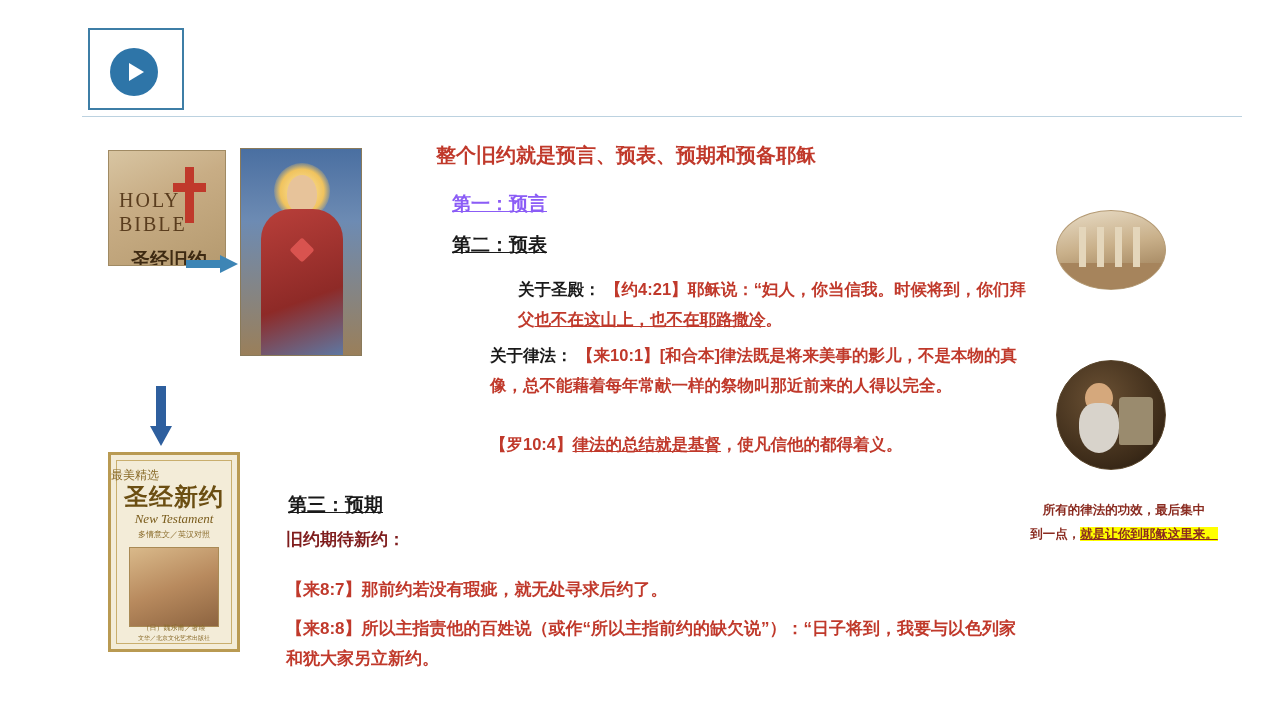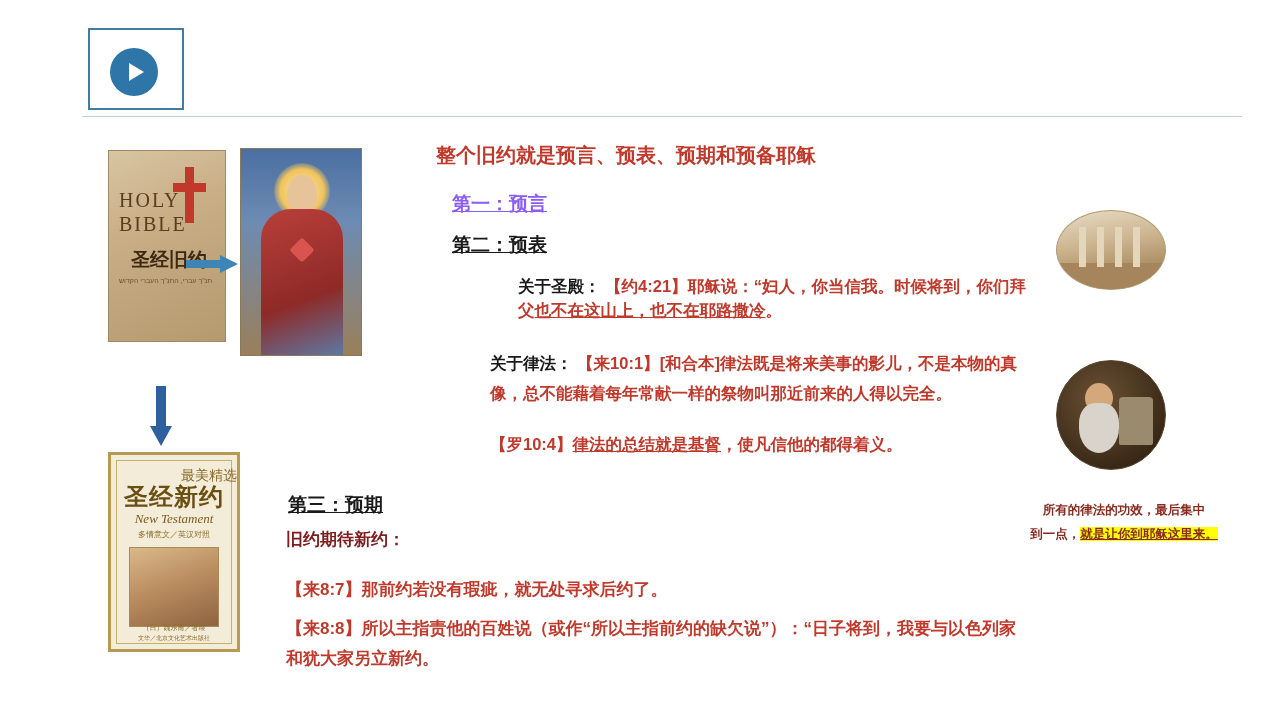--- a/index.html
+++ b/index.html
@@ -71,21 +71,21 @@
     letter-spacing: 0.5px;
     white-space: nowrap;
   }
 
   
   .bible-old {
     position: absolute;
     left: 108px;
     top: 150px;
     width: 118px;
-    height: 192px;
+    height: 116px;
     background: linear-gradient(155deg, #d8c5a2 0%, #c8ad85 40%, #b59a6f 100%);
     border: 1px solid #a08a63;
     box-sizing: border-box;
     overflow: hidden;
   }
   .bible-old .cross-v {
     position: absolute;
     left: 76px;
     top: 16px;
     width: 9px;
@@ -223,25 +223,25 @@
   .bible-new .inner-border {
     position: absolute;
     left: 5px;
     top: 5px;
     right: 5px;
     bottom: 5px;
     border: 1px solid #c9ae6d;
   }
   .bible-new .sm-top {
     position: absolute;
-    left: 8px;
+    left: 0;
     right: 0;
     top: 12px;
-    text-align: right;
-    font-size: 14px;
+    text-align: left;
+    font-size: 12px;
     color: #8a6b2a;
   }
   .bible-new .big {
     position: absolute;
     left: 0;
     right: 0;
     top: 26px;
     text-align: center;
     font-size: 24px;
     font-weight: bold;
@@ -337,30 +337,30 @@
     white-space: nowrap;
   }
 
   .para-temple {
     position: absolute;
     left: 518px;
     top: 274px;
     width: 524px;
     font-size: 16.5px;
     font-weight: bold;
-    line-height: 24px;
+    line-height: 30px;
     color: #c0392b;
   }
   .para-temple .lead {
     color: #1a1a1a;
   }
   .para-law {
     position: absolute;
     left: 490px;
-    top: 348px;
+    top: 340px;
     width: 556px;
     font-size: 16.5px;
     font-weight: bold;
     line-height: 30px;
     color: #c0392b;
   }
   .para-law .lead {
     color: #1a1a1a;
   }
   .para-rom {

